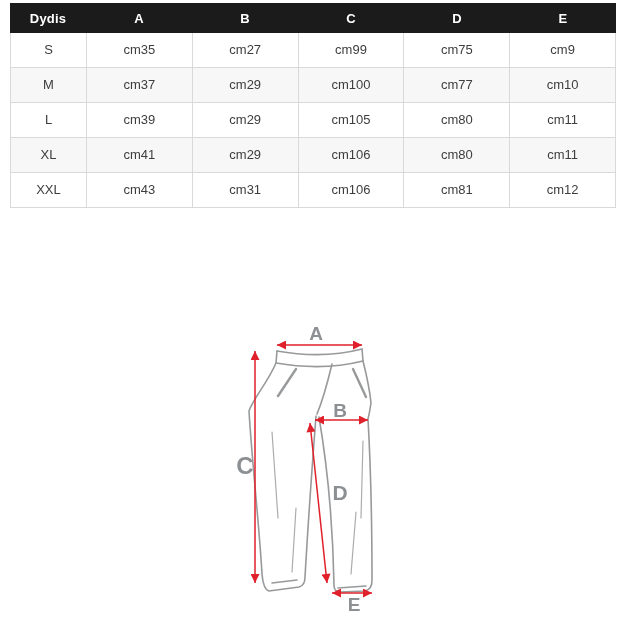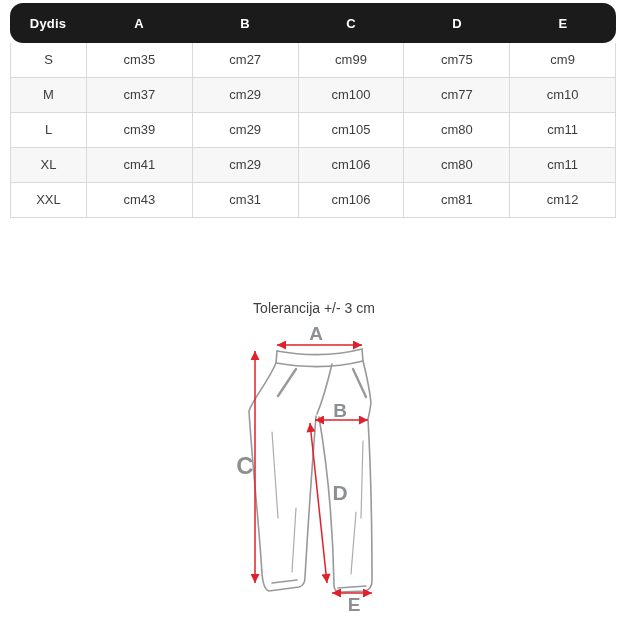--- a/index.html
+++ b/index.html
@@ -5,21 +5,21 @@
   html,body{margin:0;padding:0;}
   body{
     width:620px;height:617px;position:relative;background:#ffffff;
     font-family:"Liberation Sans", sans-serif;overflow:hidden;
   }
 
   
   .size-table{position:absolute;left:10px;top:3px;width:606px;}
   .thead{
     display:grid;grid-template-columns:76px repeat(5,1fr);
-    background:#1b1b1b;height:40px;align-items:center;border-radius:13px;
+    background:#1b1b1b;height:30px;align-items:center;
   }
   .th{
     color:#ffffff;font-size:13px;font-weight:700;text-align:center;
     letter-spacing:.2px;
   }
   .tbody{
     display:grid;grid-template-columns:76px repeat(5,1fr);
     border-left:1px solid #d9d9d9;
   }
   .trow{display:contents;}
@@ -97,21 +97,20 @@
       <div class="td">cm43</div>
       <div class="td">cm31</div>
       <div class="td">cm106</div>
       <div class="td">cm81</div>
       <div class="td">cm12</div>
     </div>
   </div>
 </div>
 
 <div class="diagram">
-  <div class="tolerance-note">Tolerancija +/- 3 cm</div>
 
   <svg width="620" height="617" viewBox="0 0 620 617">
     <defs>
       <marker id="ah" viewBox="0 0 10 10" refX="10" refY="5" markerWidth="7" markerHeight="6" orient="auto-start-reverse">
         <path d="M0,0 L10,5 L0,10 z" fill="#e0202a"></path>
       </marker>
     </defs>
 
     <g stroke="#97999b" stroke-width="1.6" fill="none" stroke-linecap="round" stroke-linejoin="round">
       <path d="M277,351 C305,356 335,356 362,349"></path>

